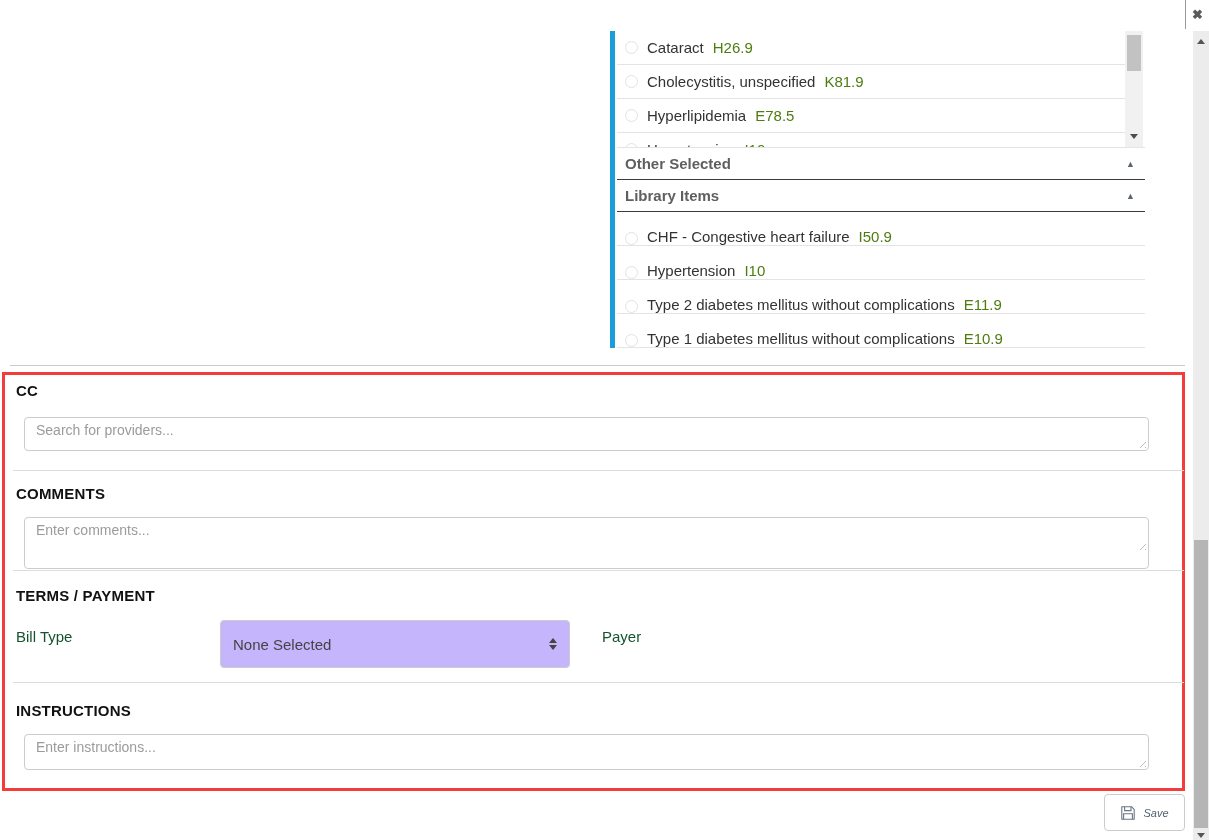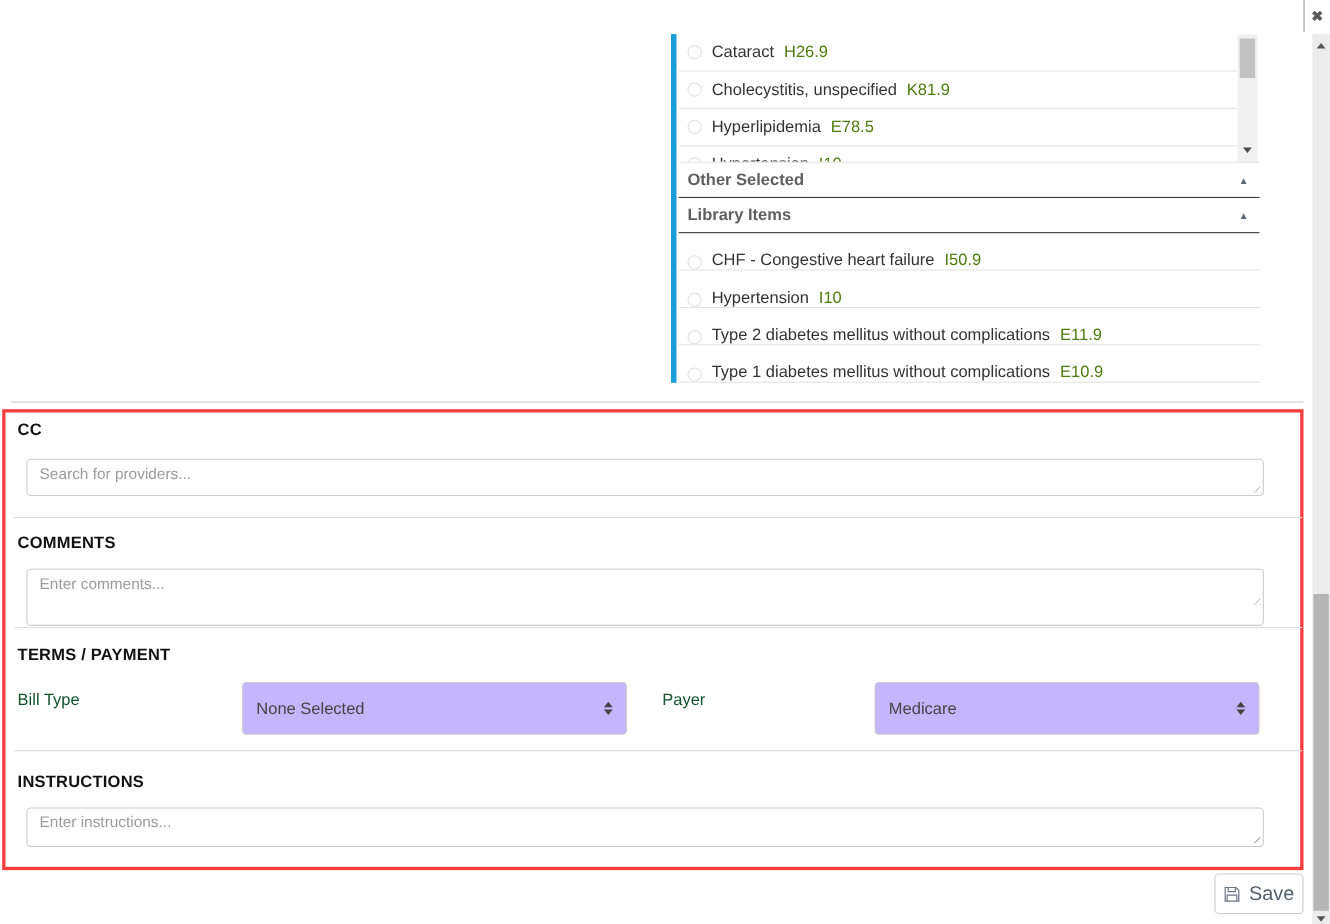--- a/index.html
+++ b/index.html
@@ -66,21 +66,21 @@
     padding:0 12px; cursor:pointer; }
   .fs-value { font-size:15px; color:#444; }
   .fs-arrows { display:flex; flex-direction:column; gap:2px; }
   .fs-arrows .up { width:0; height:0; border-left:4px solid transparent; border-right:4px solid transparent; border-bottom:5px solid #444; }
   .fs-arrows .down { width:0; height:0; border-left:4px solid transparent; border-right:4px solid transparent; border-top:5px solid #444; }
 
   
   .save-btn { position:absolute; left:1104px; top:794px; width:81px; height:37px;
     background:#fff; border:1px solid #ccc; border-radius:4px; display:flex; align-items:center;
     justify-content:center; gap:7px; cursor:pointer; }
-  .save-label { font-size:18px; color:#52606d; }
+  .save-label { font-size:11px; color:#52606d;font-style:italic; }
 </style>
 </head>
 <body>
 
 <div id="screen">
 
   <div class="close-box">
     <span class="close-x">✖</span>
   </div>
 
@@ -169,27 +169,20 @@
     <div class="inline-label" style="left:11px; top:253px;">Bill Type</div>
     <div class="fake-select" style="left:215px; top:245px;">
       <span class="fs-value">None Selected</span>
       <span class="fs-arrows">
           <span class="up"></span>
           <span class="down"></span>
         </span>
     </div>
 
     <div class="inline-label" style="left:597px; top:253px;">Payer</div>
-    <div class="fake-select" style="left:790px; top:245px;">
-      <span class="fs-value">Medicare</span>
-      <span class="fs-arrows">
-          <span class="up"></span>
-          <span class="down"></span>
-        </span>
-    </div>
 
     <div class="h-div" style="top:307px;"></div>
 
     <div class="f-label" style="top:327px;">INSTRUCTIONS</div>
     <textarea class="field" style="top: 359px; height: 36px;" rows="1" placeholder="Enter instructions..."></textarea>
     <div class="grip" style="left:1132px; top:383px;"></div>
   </div>
 
   <div class="save-btn">
     <svg width="16" height="16" viewBox="0 0 16 16" fill="none" stroke="#6b7684" stroke-width="1.1">

